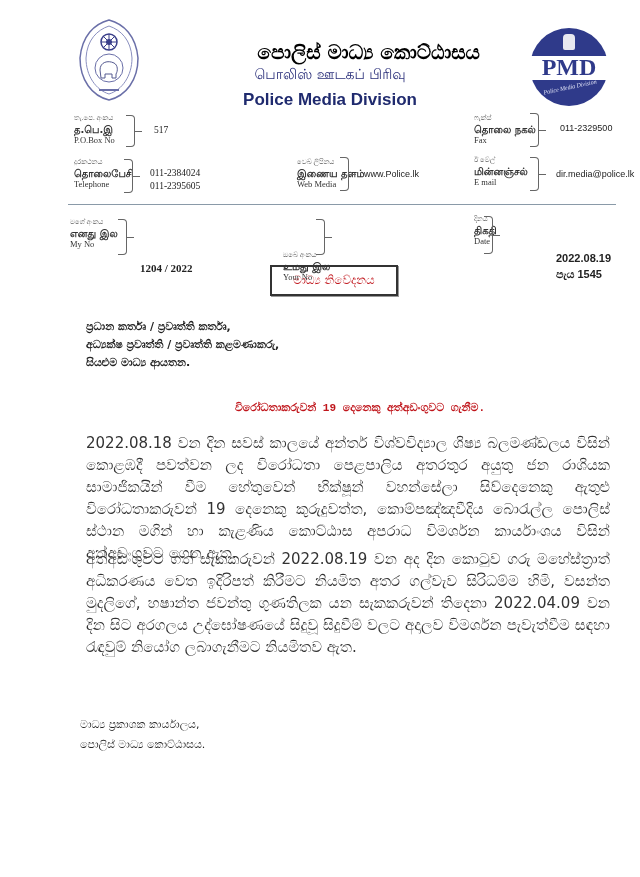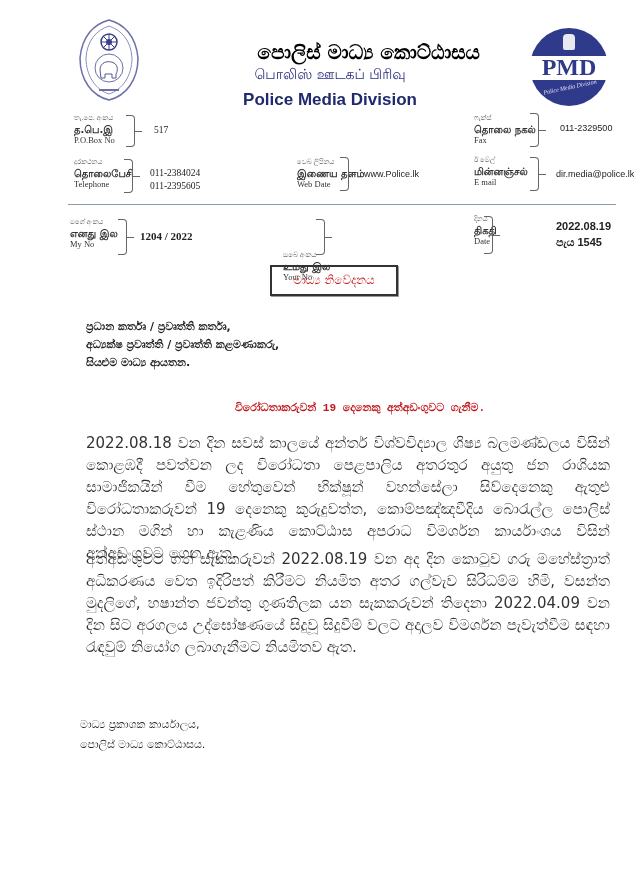--- a/index.html
+++ b/index.html
@@ -28,21 +28,21 @@
               font-family:"Liberation Sans", sans-serif; font-weight:bold; font-size:17px; color:#1f2a6e; }
 
   
   .lbl { font-family:"Liberation Serif", serif; font-size:8.5px; line-height:11px; color:#333; }
   .lbl .s1 { font-size:7px; color:#555; }
   .lbl .s2 { font-family:"DejaVu Sans", sans-serif; font-size:10px; font-weight:bold; color:#333; }
   .brace { width:8px; border:1px solid #666; border-left:none; border-radius:0 4px 4px 0; }
   .brace::after { content:""; position:absolute; right:-8px; top:50%; width:7px; border-top:1px solid #666; }
   .val { font-family:"Liberation Serif", serif; font-size:9.5px; color:#222; line-height:13px; }
   .val-sans { font-family:"Liberation Sans", sans-serif; font-size:9px; color:#222; }
-  .val-bold { font-family:"Liberation Sans", sans-serif; font-weight:bold; font-size:11px; color:#222; line-height:16px; }
+  .val-bold { font-family:"Liberation Sans", sans-serif; font-weight:bold; font-size:11px; color:#222; line-height:16px;margin-top:32px; }
 
   .hrule { left:68px; top:204px; width:548px; height:0; border-top:1px solid #8a9aa8; }
 
   .notice-box { left:270px; top:265px; width:124px; height:27px; border:2px solid #333;
                 box-shadow:1px 1px 0 #999; text-align:center; }
   .notice-box span { font-family:"DejaVu Sans", sans-serif; font-size:12px; color:#c0161c; line-height:27px; }
 
   .address { left:86px; top:318px; font-family:"DejaVu Sans", sans-serif; font-weight:bold;
              font-size:11px; line-height:18px; color:#222; }
 
@@ -112,21 +112,21 @@
 </div>
 <div class="abs brace" style="left:124px;top:159px;height:32px;"></div>
 <div class="abs val" style="left:150px;top:167px;">
   <div>011-2384024</div>
   <div>011-2395605</div>
 </div>
 
 <div class="abs lbl" style="left:283px;top:157px;margin-left:14px;">
   <div class="s1">වෙබ් ලිපිනය</div>
   <div class="s2">இணைய தளம்</div>
-  <div>Web Date</div>
+  <div>Web Media</div>
 </div>
 <div class="abs brace" style="left:340px;top:157px;height:32px;"></div>
 <div class="abs val-sans" style="left:364px;top:169px;">www.Police.lk</div>
 
 <div class="abs lbl" style="left:474px;top:155px;">
   <div class="s1">ඊ මේල්</div>
   <div class="s2">மின்னஞ்சல்</div>
   <div>E mail</div>
 </div>
 <div class="abs brace" style="left:530px;top:157px;height:32px;"></div>

